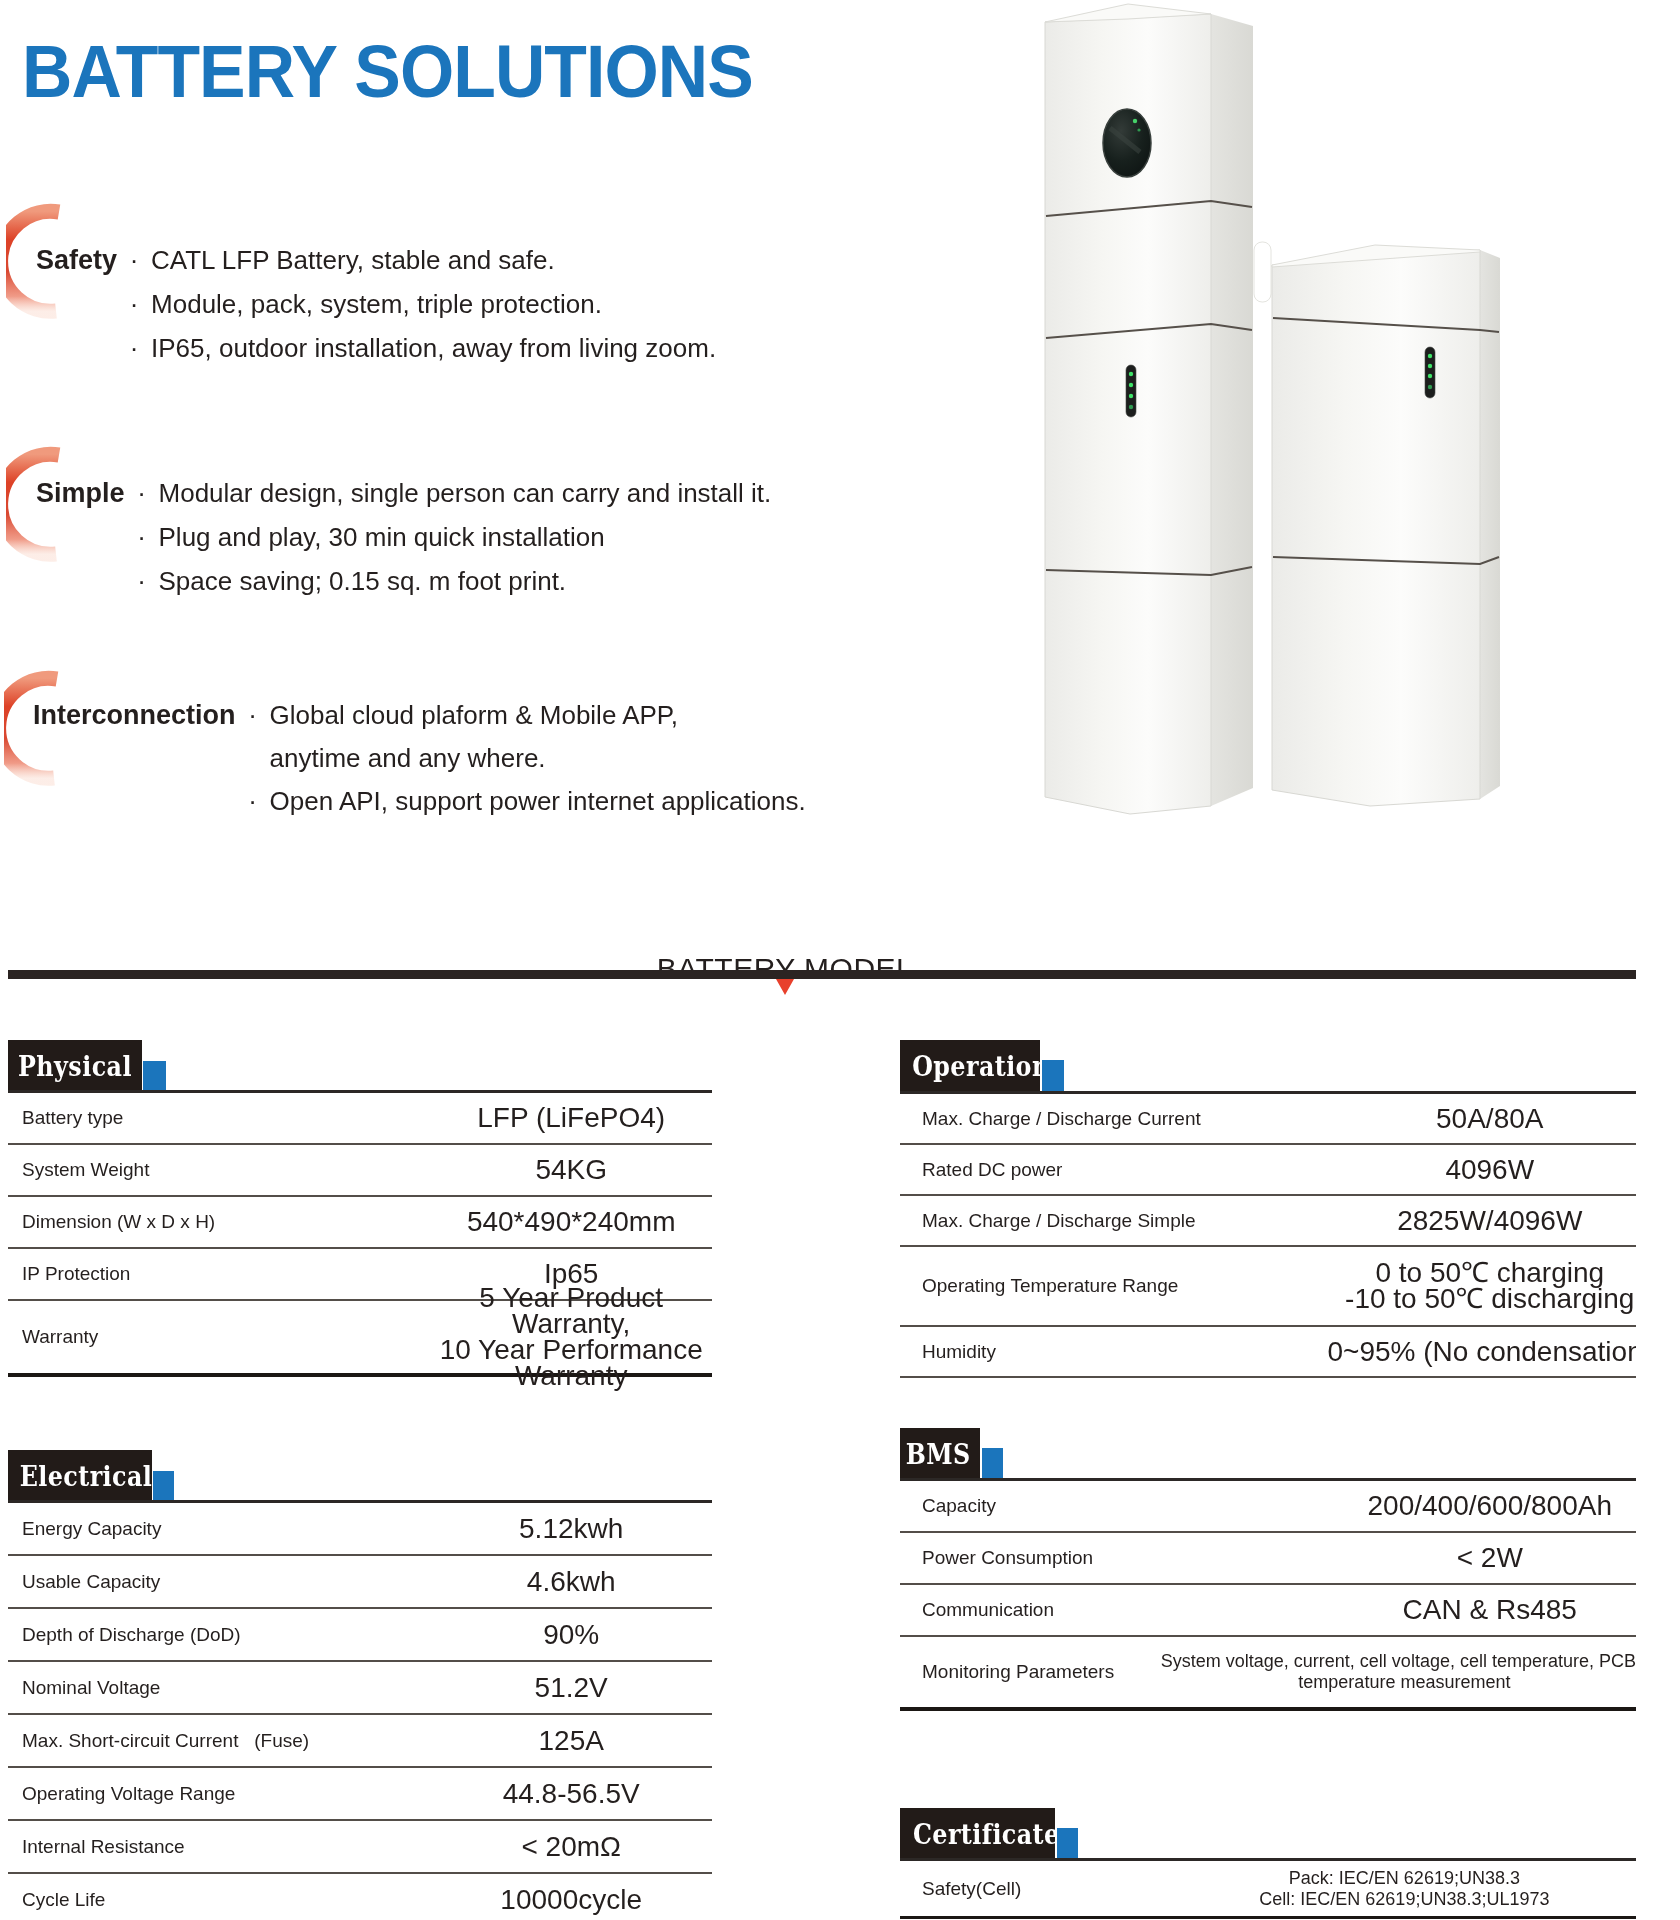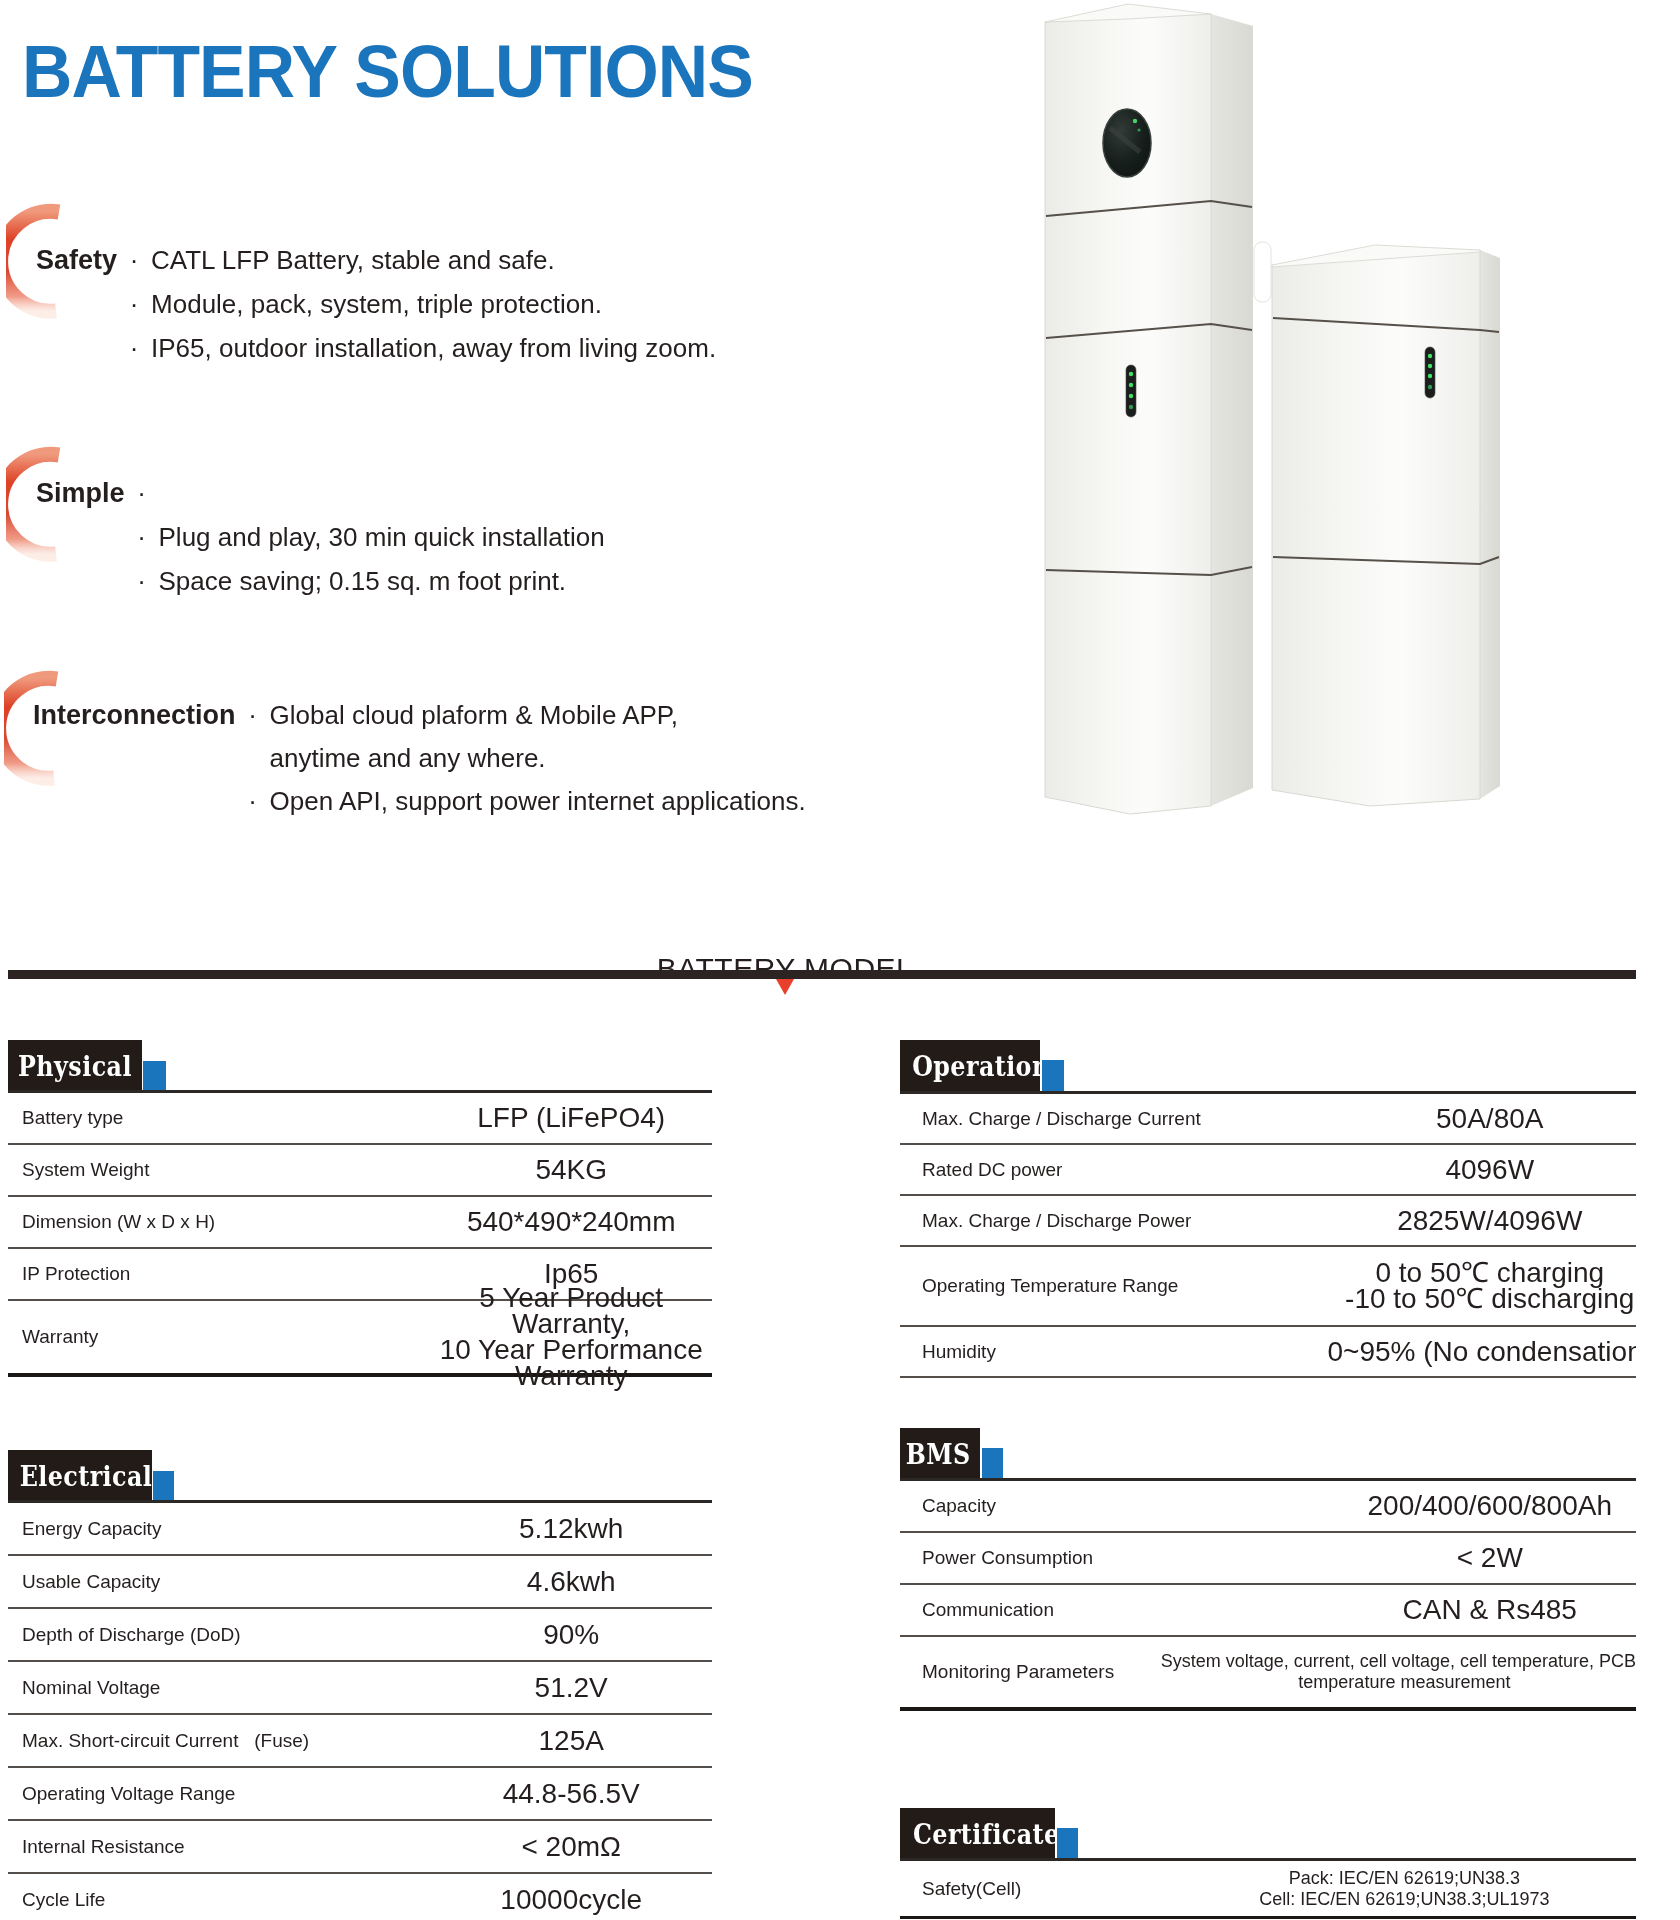--- a/index.html
+++ b/index.html
@@ -82,20 +82,21 @@
     <span class="ft r1">CATL LFP Battery, stable and safe.</span>
     <span class="fb r2">·</span>
     <span class="ft r2">Module, pack, system, triple protection.</span>
     <span class="fb r3">·</span>
     <span class="ft r3">IP65, outdoor installation, away from living zoom.</span>
   </div>
 
   <div class="feature" style="left:36px;top:471px">
     <span class="flabel">Simple</span>
     <span class="fb r1">·</span>
+    <span class="ft r1">Modular design, single person can carry and install it.</span>
     <span class="fb r2">·</span>
     <span class="ft r2">Plug and play, 30 min quick installation</span>
     <span class="fb r3">·</span>
     <span class="ft r3">Space saving; 0.15 sq. m foot print.</span>
   </div>
 
   <div class="feature tight" style="left:33px;top:694px">
     <span class="flabel">Interconnection</span>
     <span class="fb r1">·</span>
     <span class="ft r1">Global cloud plaform &amp; Mobile APP,</span>
@@ -244,21 +245,21 @@
   <div class="tbl tbl-r tbl-op" style="left:900px;top:1094px;width:776px">
       <div class="trow">
         <span class="tlabel">Max. Charge / Discharge Current</span>
         <span class="tvalue">50A/80A</span>
       </div>
       <div class="trow">
         <span class="tlabel">Rated DC power</span>
         <span class="tvalue">4096W</span>
       </div>
       <div class="trow">
-        <span class="tlabel">Max. Charge / Discharge Power</span>
+        <span class="tlabel">Max. Charge / Discharge Simple</span>
         <span class="tvalue">2825W/4096W</span>
       </div>
       <div class="trow tall">
         <span class="tlabel">Operating Temperature Range</span>
         <span class="tvalue">0 to 50℃ charging
 -10 to 50℃ discharging</span>
       </div>
       <div class="trow">
         <span class="tlabel">Humidity</span>
         <span class="tvalue">0~95% (No condensation)</span>

